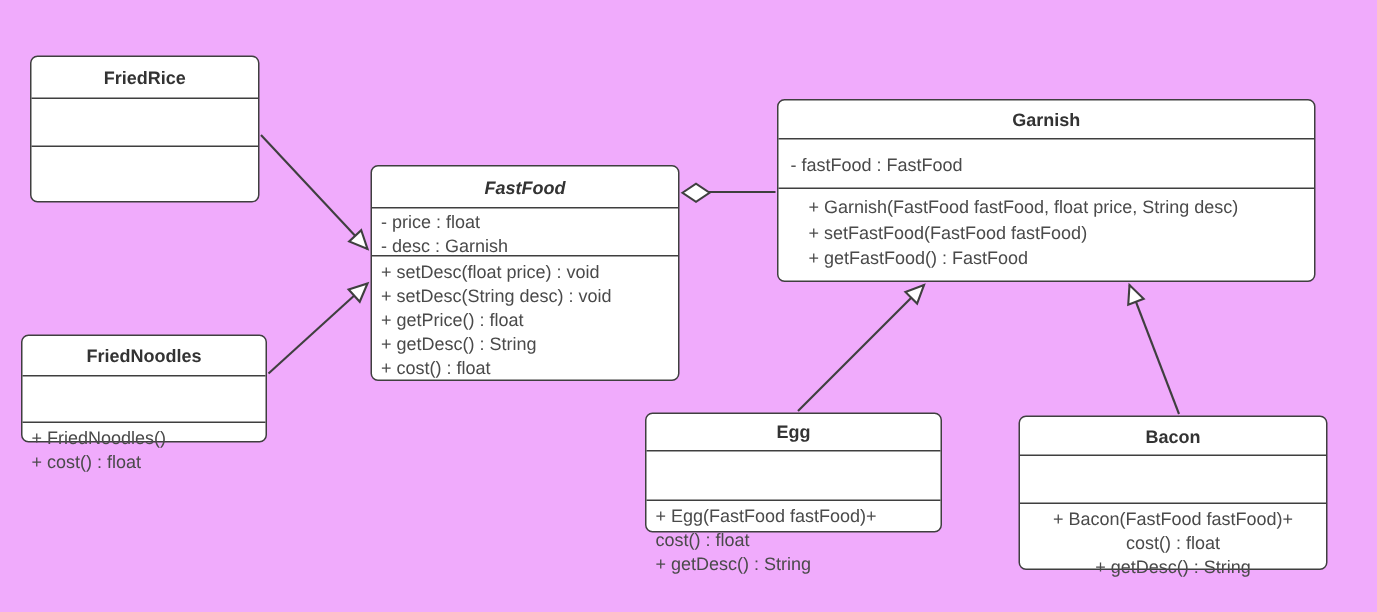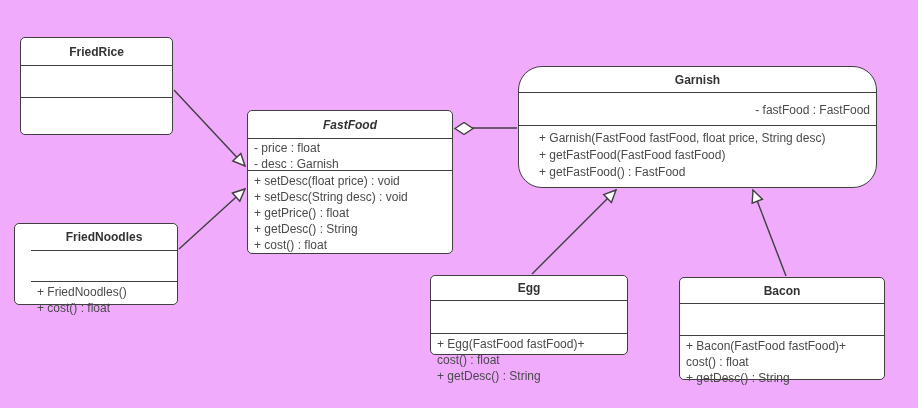--- a/index.html
+++ b/index.html
@@ -26,21 +26,21 @@
     font-weight:700;
     color:#333333;
     border-bottom:1.4px solid #3f3f3f;
   }
   .uml-attrs{
     box-sizing:border-box;
     border-bottom:1.4px solid #3f3f3f;
     padding:1px 6px 0 6px;
     line-height:16px;
   }
-  .uml-attrs.centered{display:flex;flex-direction:column;justify-content:center;align-items:flex-end;}
+  .uml-attrs.centered{display:flex;flex-direction:column;justify-content:center;}
   .uml-methods{
     box-sizing:border-box;
     padding:2px 6px 0 6px;
     line-height:16px;
   }
   .uml-methods.wide{line-height:17px;padding:4px 8px 0 8px;margin-left:12px;}
   .uml-line{white-space:nowrap;}
 </style>
 </head>
 <body>
@@ -59,21 +59,21 @@
     <polygon points="455,128.5 464,122.5 473,128.5 464,134.5" fill="#ffffff" stroke="#3f3f3f" stroke-width="1.4"></polygon>
     <line x1="532" y1="274" x2="616" y2="190" stroke="#3f3f3f" stroke-width="1.4" marker-end="url(#hollow-arrow)"></line>
     <line x1="786" y1="276" x2="753" y2="190" stroke="#3f3f3f" stroke-width="1.4" marker-end="url(#hollow-arrow)"></line>
   </svg>
 
   <div class="uml-class" style="left:20px;top:37px;width:153px;height:98px;">
     <div class="uml-title" style="height:28px;">FriedRice</div>
     <div class="uml-attrs" style="height:32px;"></div>
   </div>
 
-  <div class="uml-class" style="left:14px;top:223px;width:164px;height:82px;padding-left:16px;">
+  <div class="uml-class" style="left:14px;top:223px;width:164px;height:72px;">
     <div class="uml-title" style="height:27px;">FriedNoodles</div>
     <div class="uml-attrs" style="height:31px;"></div>
     <div class="uml-methods">
       <div class="uml-line">+ FriedNoodles()</div>
       <div class="uml-line">+ cost() : float</div>
     </div>
   </div>
 
   <div class="uml-class" style="left:247px;top:110px;width:206px;height:144px;">
     <div class="uml-title" style="height:28px;font-style:italic;">FastFood</div>
@@ -83,43 +83,43 @@
     </div>
     <div class="uml-methods">
       <div class="uml-line">+ setDesc(float price) : void</div>
       <div class="uml-line">+ setDesc(String desc) : void</div>
       <div class="uml-line">+ getPrice() : float</div>
       <div class="uml-line">+ getDesc() : String</div>
       <div class="uml-line">+ cost() : float</div>
     </div>
   </div>
 
-  <div class="uml-class" style="left:518px;top:66px;width:359px;height:122px;border-radius:24px;">
+  <div class="uml-class" style="left:518px;top:66px;width:359px;height:122px;">
     <div class="uml-title" style="height:26px;">Garnish</div>
     <div class="uml-attrs centered" style="height:33px;padding-left:8px;">
       <div class="uml-line">- fastFood : FastFood</div>
     </div>
     <div class="uml-methods wide">
       <div class="uml-line">+ Garnish(FastFood fastFood, float price, String desc)</div>
-      <div class="uml-line">+ getFastFood(FastFood fastFood)</div>
+      <div class="uml-line">+ setFastFood(FastFood fastFood)</div>
       <div class="uml-line">+ getFastFood() : FastFood</div>
     </div>
   </div>
 
   <div class="uml-class" style="left:430px;top:275px;width:198px;height:80px;">
     <div class="uml-title" style="height:25px;">Egg</div>
     <div class="uml-attrs" style="height:33px;"></div>
     <div class="uml-methods">
       <div class="uml-line">+ Egg(FastFood fastFood)+</div>
       <div class="uml-line">cost() : float</div>
       <div class="uml-line">+ getDesc() : String</div>
     </div>
   </div>
 
-  <div class="uml-class" style="left:679px;top:277px;width:206px;height:103px;">
+  <div class="uml-class" style="left:679px;top:277px;width:206px;height:103px;text-align:center;">
     <div class="uml-title" style="height:26px;">Bacon</div>
     <div class="uml-attrs" style="height:32px;"></div>
     <div class="uml-methods">
       <div class="uml-line">+ Bacon(FastFood fastFood)+</div>
       <div class="uml-line">cost() : float</div>
       <div class="uml-line">+ getDesc() : String</div>
     </div>
   </div>
 
 </div>

